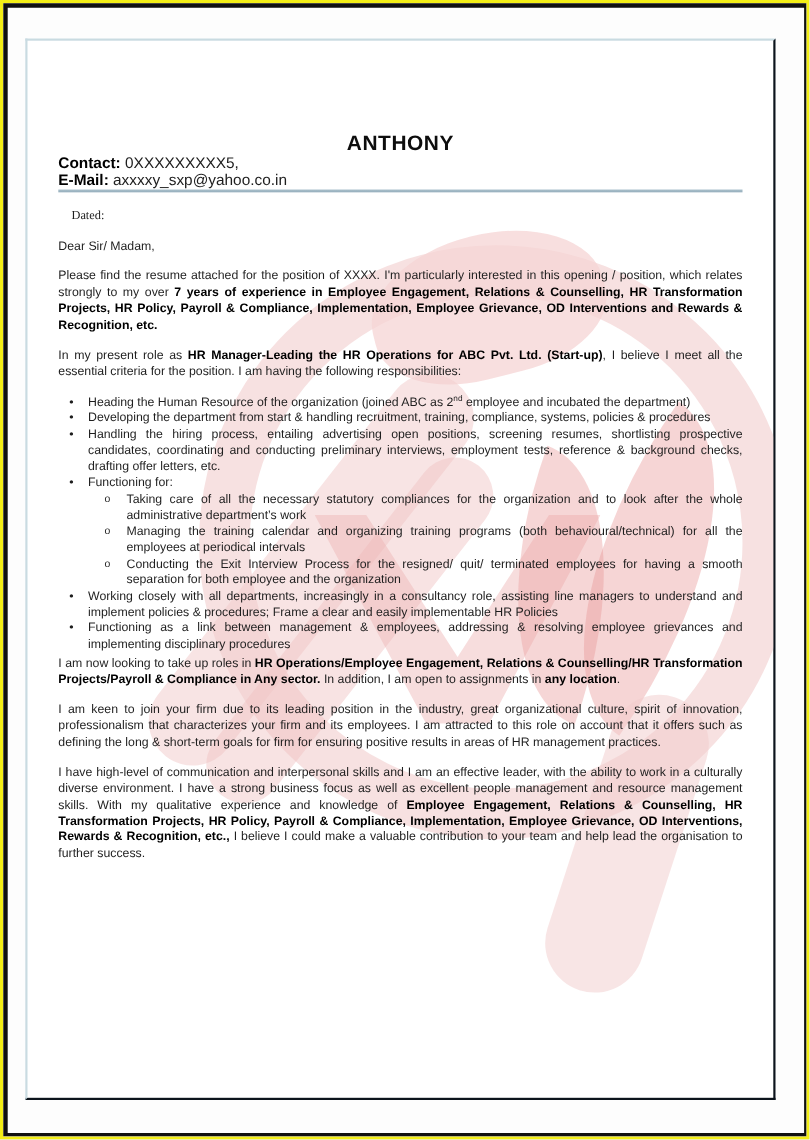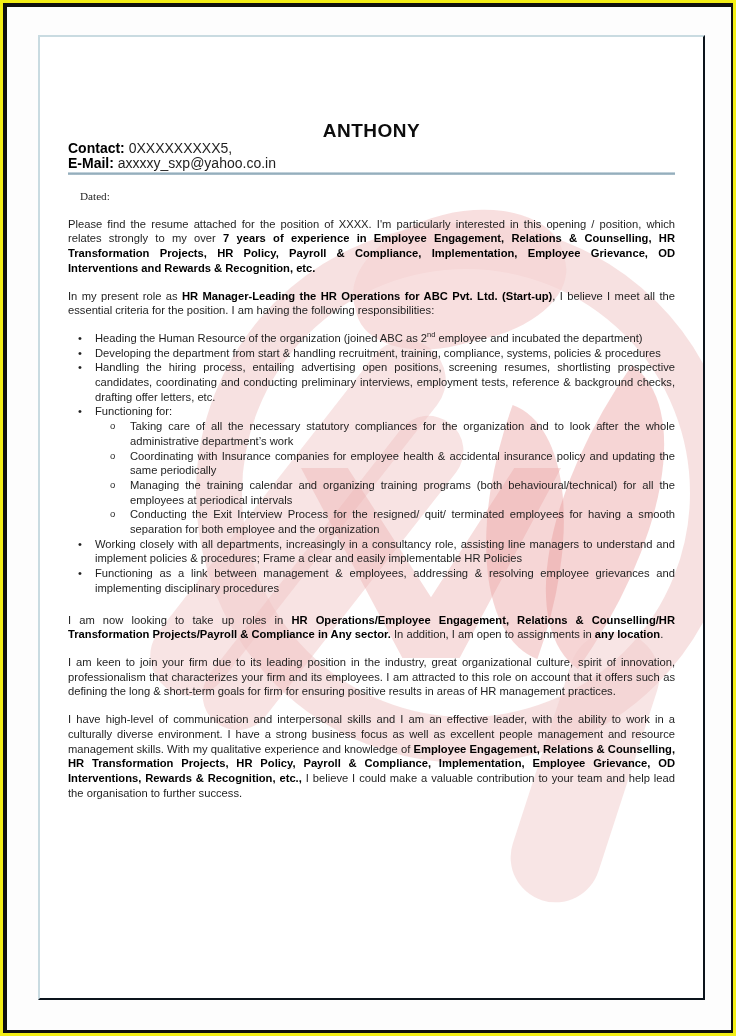--- a/index.html
+++ b/index.html
@@ -9,21 +9,21 @@
     background:#fff;
     border:3px solid #f3ee16;
     position:relative;
     font-family:"Liberation Sans","DejaVu Sans",sans-serif;
   }
   .frame{
     width:100%;height:100%;
     border:4px solid #101010;
     border-right-width:2px;
     border-bottom-width:3px;
-    padding:28px 26px 30px 31px;
+    padding:28px 26px 30px 16px;
     background:#fdfdfd;
   }
   .content-box{
     width:100%;height:100%;
     border:2px solid;
     border-color:#c9dbe1 #0c141c #0c141c #c9dbe1;
     position:relative;
     overflow:hidden;
     background:#fff;
   }
@@ -64,21 +64,21 @@
   .rule{
     height:3px;margin-top:1px;
     background:linear-gradient(to bottom,#d7e2e8 0%,#8ea9b8 55%,#b7c8d2 100%);
   }
   .dated{margin:14px 0 0 12px;font-family:Liberation Serif, serif;}
   .salutation{margin:13px 0 0 0;}
   .body{margin-top:13px;}
   .body p{margin:0 0 13px 0;text-align:justify;}
   .b{font-weight:bold;color:#000;}
   sup{font-size:7.5px;line-height:0;vertical-align:super;}
-  ul{margin:0 0 17px 0;padding:0;list-style:none;}
+  ul{margin:0 0 2px 0;padding:0;list-style:none;}
   ul.l1>li{position:relative;padding-left:27px;text-align:justify;}
   ul.l1>li::before{content:"\2022";position:absolute;left:10px;top:0;color:#1e1e1e;}
   ul.l2{margin:0;}
   ul.l2>li{position:relative;padding-left:35px;text-align:justify;}
   ul.l2>li::before{content:"o";position:absolute;left:15px;top:0;font-size:9.5px;color:#1e1e1e;}
 </style>
 </head>
 <body>
 
 <div class="page">
@@ -104,31 +104,31 @@
           <span>0XXXXXXXXX5,</span>
         </div>
         <div class="hline">
           <span class="lab">E-Mail:</span>
           <span>axxxxy_sxp@yahoo.co.in</span>
         </div>
 
         <div class="rule"></div>
 
         <p class="dated">Dated:</p>
+        <p class="salutation">Dear Sir/ Madam,</p>
 
         <div class="body">
             <p><span>Please find the resume attached for the position of XXXX. I'm particularly interested in this opening / position, which relates strongly to my over </span><span class="b">7 years of experience in Employee Engagement, Relations &amp; Counselling, HR Transformation Projects, HR Policy, Payroll &amp; Compliance, Implementation, Employee Grievance, OD Interventions and Rewards &amp; Recognition, etc.</span></p>
             <p><span>In my present role as </span><span class="b">HR Manager-Leading the HR Operations for ABC Pvt. Ltd. (Start-up)</span><span>, I believe I meet all the essential criteria for the position. I am having the following responsibilities:</span></p>
             <ul class="l1">
               <li><span>Heading the Human Resource of the organization (joined ABC as 2</span><sup>nd</sup><span> employee and incubated the department)</span></li>
               <li><span>Developing the department from start &amp; handling recruitment, training, compliance, systems, policies &amp; procedures</span></li>
               <li><span>Handling the hiring process, entailing advertising open positions, screening resumes, shortlisting prospective candidates, coordinating and conducting preliminary interviews, employment tests, reference &amp; background checks, drafting offer letters, etc.</span></li>
               <li><span>Functioning for:</span><ul class="l2">
                   <li><span>Taking care of all the necessary statutory compliances for the organization and to look after the whole administrative department’s work</span></li>
-                  <li><span>Coordinating with Insurance companies for employee health &amp; accidental insurance policy and updating the same periodically</span></li>
                   <li><span>Managing the training calendar and organizing training programs (both behavioural/technical) for all the employees at periodical intervals</span></li>
                   <li><span>Conducting the Exit Interview Process for the resigned/ quit/ terminated employees for having a smooth separation for both employee and the organization</span></li>
                 </ul></li>
               <li><span>Working closely with all departments, increasingly in a consultancy role, assisting line managers to understand and implement policies &amp; procedures; Frame a clear and easily implementable HR Policies</span></li>
               <li><span>Functioning as a link between management &amp; employees, addressing &amp; resolving employee grievances and implementing disciplinary procedures</span></li>
             </ul>
             <p><span>I am now looking to take up roles in </span><span class="b">HR Operations/Employee Engagement, Relations &amp; Counselling/HR Transformation Projects/Payroll &amp; Compliance in Any sector.</span><span> In addition, I am open to assignments in </span><span class="b">any location</span><span>.</span></p>
             <p><span>I am keen to join your firm due to its leading position in the industry, great organizational culture, spirit of innovation, professionalism that characterizes your firm and its employees. I am attracted to this role on account that it offers such as defining the long &amp; short-term goals for firm for ensuring positive results in areas of HR management practices.</span></p>
             <p><span>I have high-level of communication and interpersonal skills and I am an effective leader, with the ability to work in a culturally diverse environment. I have a strong business focus as well as excellent people management and resource management skills. With my qualitative experience and knowledge of </span><span class="b">Employee Engagement, Relations &amp; Counselling, HR Transformation Projects, HR Policy, Payroll &amp; Compliance, Implementation, Employee Grievance, OD Interventions, Rewards &amp; Recognition, etc.,</span><span> I believe I could make a valuable contribution to your team and help lead the organisation to further success.</span></p>
           </div>

